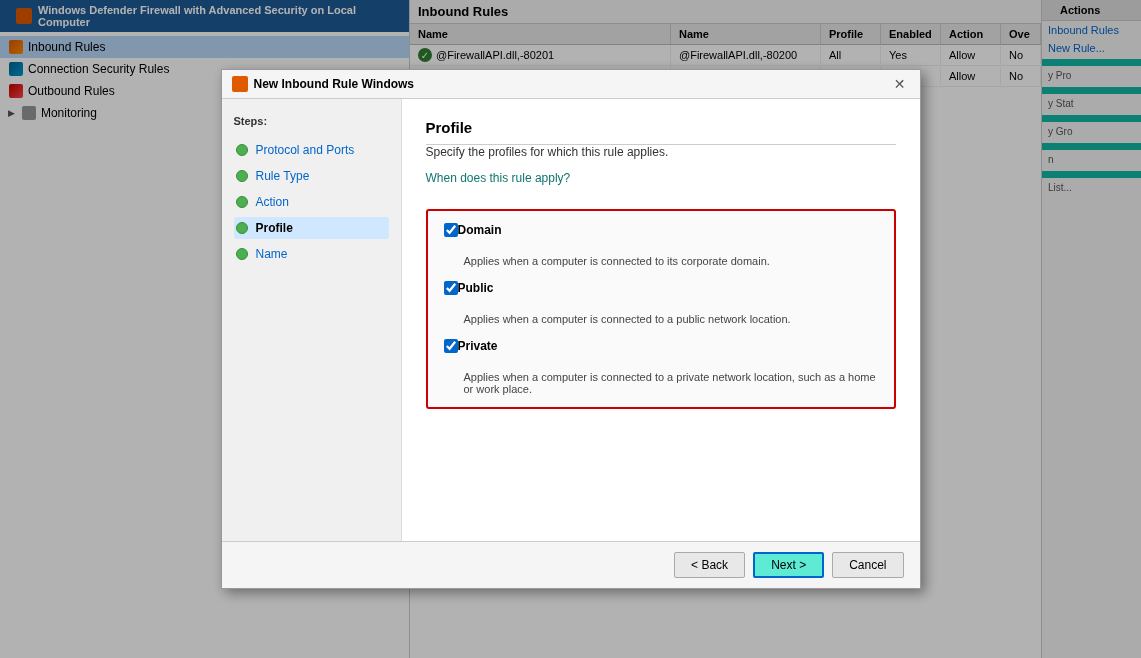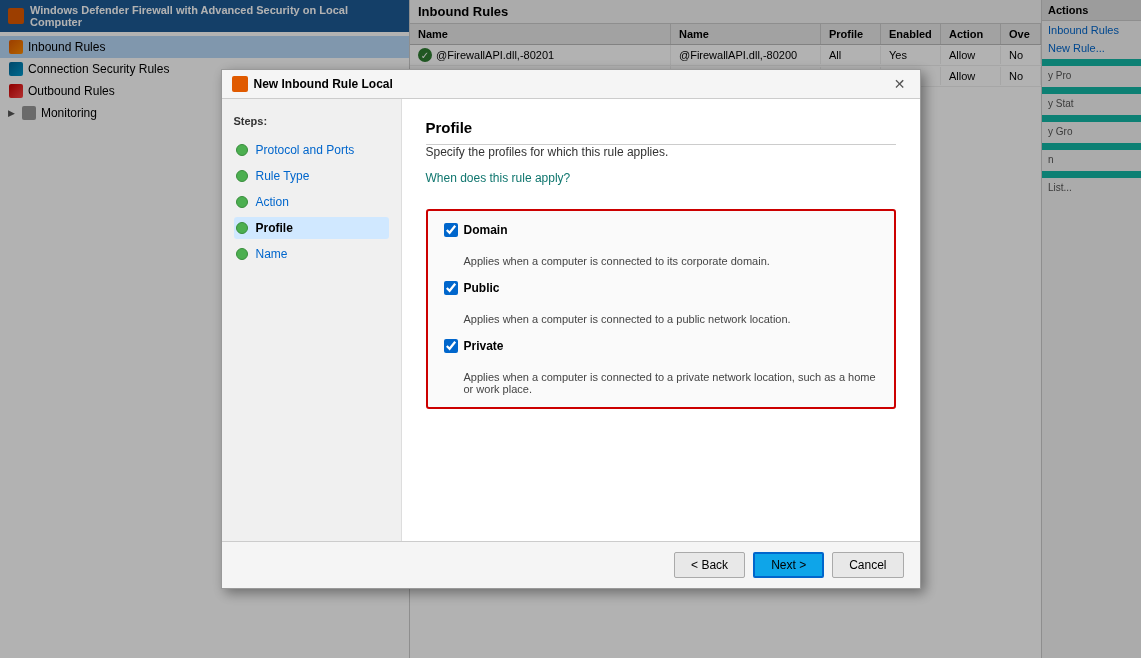--- a/index.html
+++ b/index.html
@@ -3,21 +3,21 @@
   <meta charset="utf-8">
   <style>
     * { box-sizing: border-box; margin: 0; padding: 0; }
     body { font-family: 'Segoe UI', Tahoma, sans-serif; font-size: 12px; background: #f0f0f0; overflow: hidden; }
 
     .app-container { display: flex; width: 1141px; height: 658px; }
 
     
     .left-panel { width: 410px; background: #fff; border-right: 1px solid #ccc; display: flex; flex-direction: column; }
 
-    .left-header { background: #1e5b96; color: white; padding: 4px 8px; font-size: 11px; font-weight: bold; display: flex; align-items: center; gap: 6px; }
+    .left-header { background: #1e5b96; color: white; padding: 4px 16px; font-size: 11px; font-weight: bold; display: flex; align-items: center; gap: 6px; }
     .left-header-icon { width: 16px; height: 16px; background: #e05a00; border-radius: 2px; display: inline-block; flex-shrink: 0; }
 
     .nav-tree { padding: 4px 0; flex: 1; }
     .nav-item { display: flex; align-items: center; gap: 4px; padding: 3px 8px; cursor: pointer; }
     .nav-item.selected { background: #b8d8f8; }
     .nav-item-icon { width: 16px; height: 16px; flex-shrink: 0; display: flex; align-items: center; justify-content: center; }
     .icon-inbound { background: linear-gradient(135deg, #e05a00, #ff8c00); width: 14px; height: 14px; border-radius: 2px; }
     .icon-outbound { background: linear-gradient(135deg, #cc0000, #ff4444); width: 14px; height: 14px; border-radius: 2px; }
     .icon-connection { background: linear-gradient(135deg, #006699, #0099cc); width: 14px; height: 14px; border-radius: 2px; }
     .icon-monitoring { background: #999; width: 14px; height: 14px; border-radius: 2px; }
@@ -44,21 +44,21 @@
     .td.name { flex: 1; display: flex; align-items: center; gap: 4px; }
     .td.group { width: 150px; }
     .td.profile { width: 60px; }
     .td.enabled { width: 60px; }
     .td.action { width: 60px; }
     .td.over { width: 40px; }
     .row-icon { width: 14px; height: 14px; background: #2e7d32; border-radius: 50%; flex-shrink: 0; display: flex; align-items: center; justify-content: center; color: white; font-size: 10px; }
 
     
     .right-panel { width: 100px; background: #f5f5f5; border-left: 1px solid #ccc; display: flex; flex-direction: column; }
-    .right-header { background: #e0e0e0; padding: 4px 6px; font-size: 11px; font-weight: bold; border-bottom: 1px solid #ccc; }
+    .right-header { background: #e0e0e0; padding: 4px 18px; font-size: 11px; font-weight: bold; border-bottom: 1px solid #ccc; }
     .right-item { padding: 3px 6px; font-size: 11px; color: #0066cc; cursor: pointer; }
     .right-section { padding: 4px 6px; font-size: 10px; color: #555; border-top: 7px solid #14b8a6; margin-top: 2px; }
 
     
     .modal-overlay { position: fixed; top: 0; left: 0; width: 100%; height: 100%; background: rgba(0,0,0,0.3); display: flex; align-items: center; justify-content: center; z-index: 100; }
 
     
     .wizard-dialog { background: #fff; border: 1px solid #999; box-shadow: 4px 4px 12px rgba(0,0,0,0.4); width: 700px; min-height: 520px; display: flex; flex-direction: column; }
     .wizard-titlebar { background: #f5f5f5; border-bottom: 1px solid #ccc; padding: 6px 10px; display: flex; align-items: center; justify-content: space-between; }
     .wizard-titlebar-left { display: flex; align-items: center; gap: 6px; }
@@ -79,28 +79,28 @@
     .wizard-right { flex: 1; padding: 20px 24px; display: flex; flex-direction: column; gap: 12px; }
 
     .wizard-page-title { font-size: 15px; font-weight: bold; color: #000; border-bottom: 1px solid #ccc; padding-bottom: 8px; }
     .wizard-subtitle { font-size: 12px; color: #333; }
 
     .question-text { font-size: 12px; color: #0f766e; margin-bottom: 12px; }
 
     .profiles-box { border: 2px solid #cc0000; border-radius: 3px; padding: 12px 16px; background: #fafafa; display: flex; flex-direction: column; gap: 14px; }
 
     .profile-option { display: flex; flex-direction: column; gap: 2px; }
-    .profile-option-header { display: flex; align-items: center; gap: 6px; }
+    .profile-option-header { display: flex; align-items: center; }
     .profile-checkbox { width: 14px; height: 14px; accent-color: #0066cc; }
     .profile-name { font-size: 12px; font-weight: bold; }
     .profile-desc { font-size: 11px; color: #444; margin-left: 20px; margin-top: 16px; }
 
     .wizard-footer { border-top: 1px solid #ccc; padding: 10px 16px; display: flex; justify-content: flex-end; gap: 8px; background: #f5f5f5; }
     .btn { padding: 4px 16px; font-size: 12px; border: 1px solid #aaa; background: #e8e8e8; cursor: pointer; border-radius: 2px; }
-    .btn.primary { background: #0ea5e9; border: 2px solid #0066cc; }
+    .btn.primary { background: #5eead4; border: 2px solid #0066cc; }
   </style>
 </head>
 <body>
 
 <div class="app-container">
 
   <div class="left-panel">
     <div class="left-header">
       <span class="left-header-icon"></span>
       <span>Windows Defender Firewall with Advanced Security on Local Computer</span>
@@ -182,21 +182,21 @@
   </div>
 
 </div>
 
 <div class="modal-overlay">
   <div class="wizard-dialog">
 
     <div class="wizard-titlebar">
       <div class="wizard-titlebar-left">
         <span class="wizard-title-icon"></span>
-        <span class="wizard-title-text">New Inbound Rule Local</span>
+        <span class="wizard-title-text">New Inbound Rule Windows</span>
       </div>
       <button class="close-btn">✕</button>
     </div>
 
     <div class="wizard-body">
 
       <div class="wizard-left">
         <div class="steps-label">Steps:</div>
         <div class="step-item">
           <span class="step-dot"></span>

